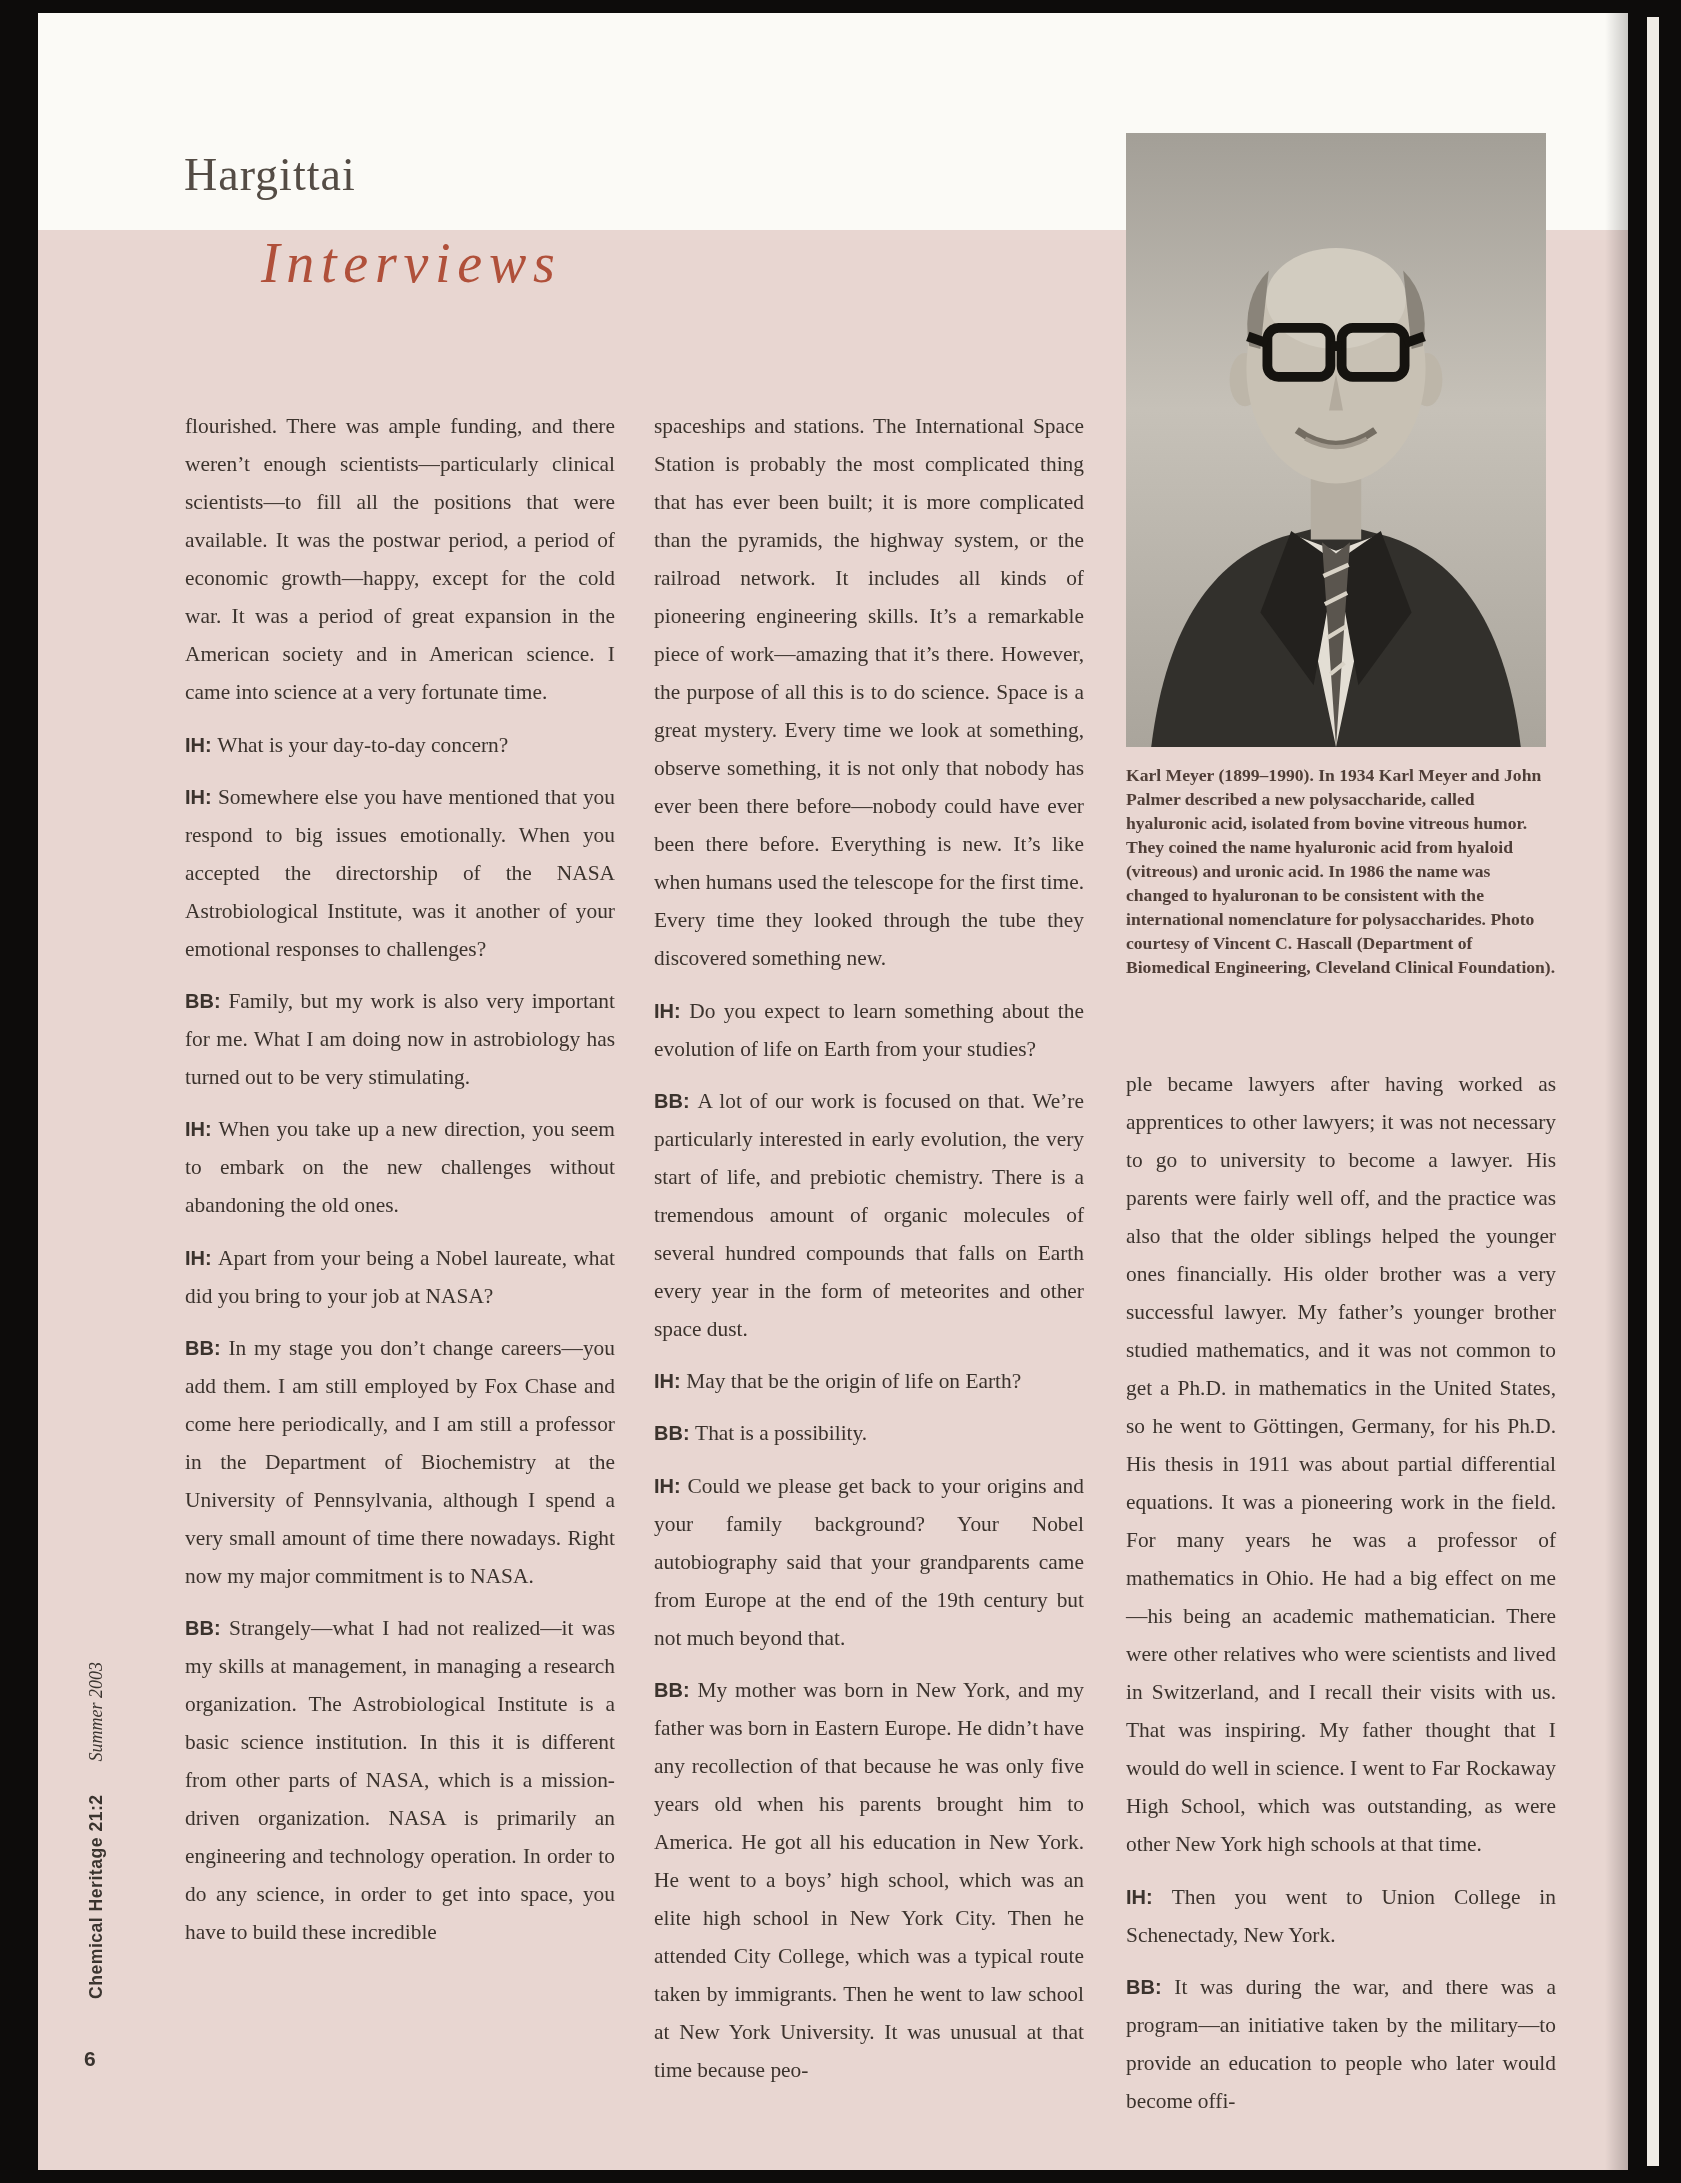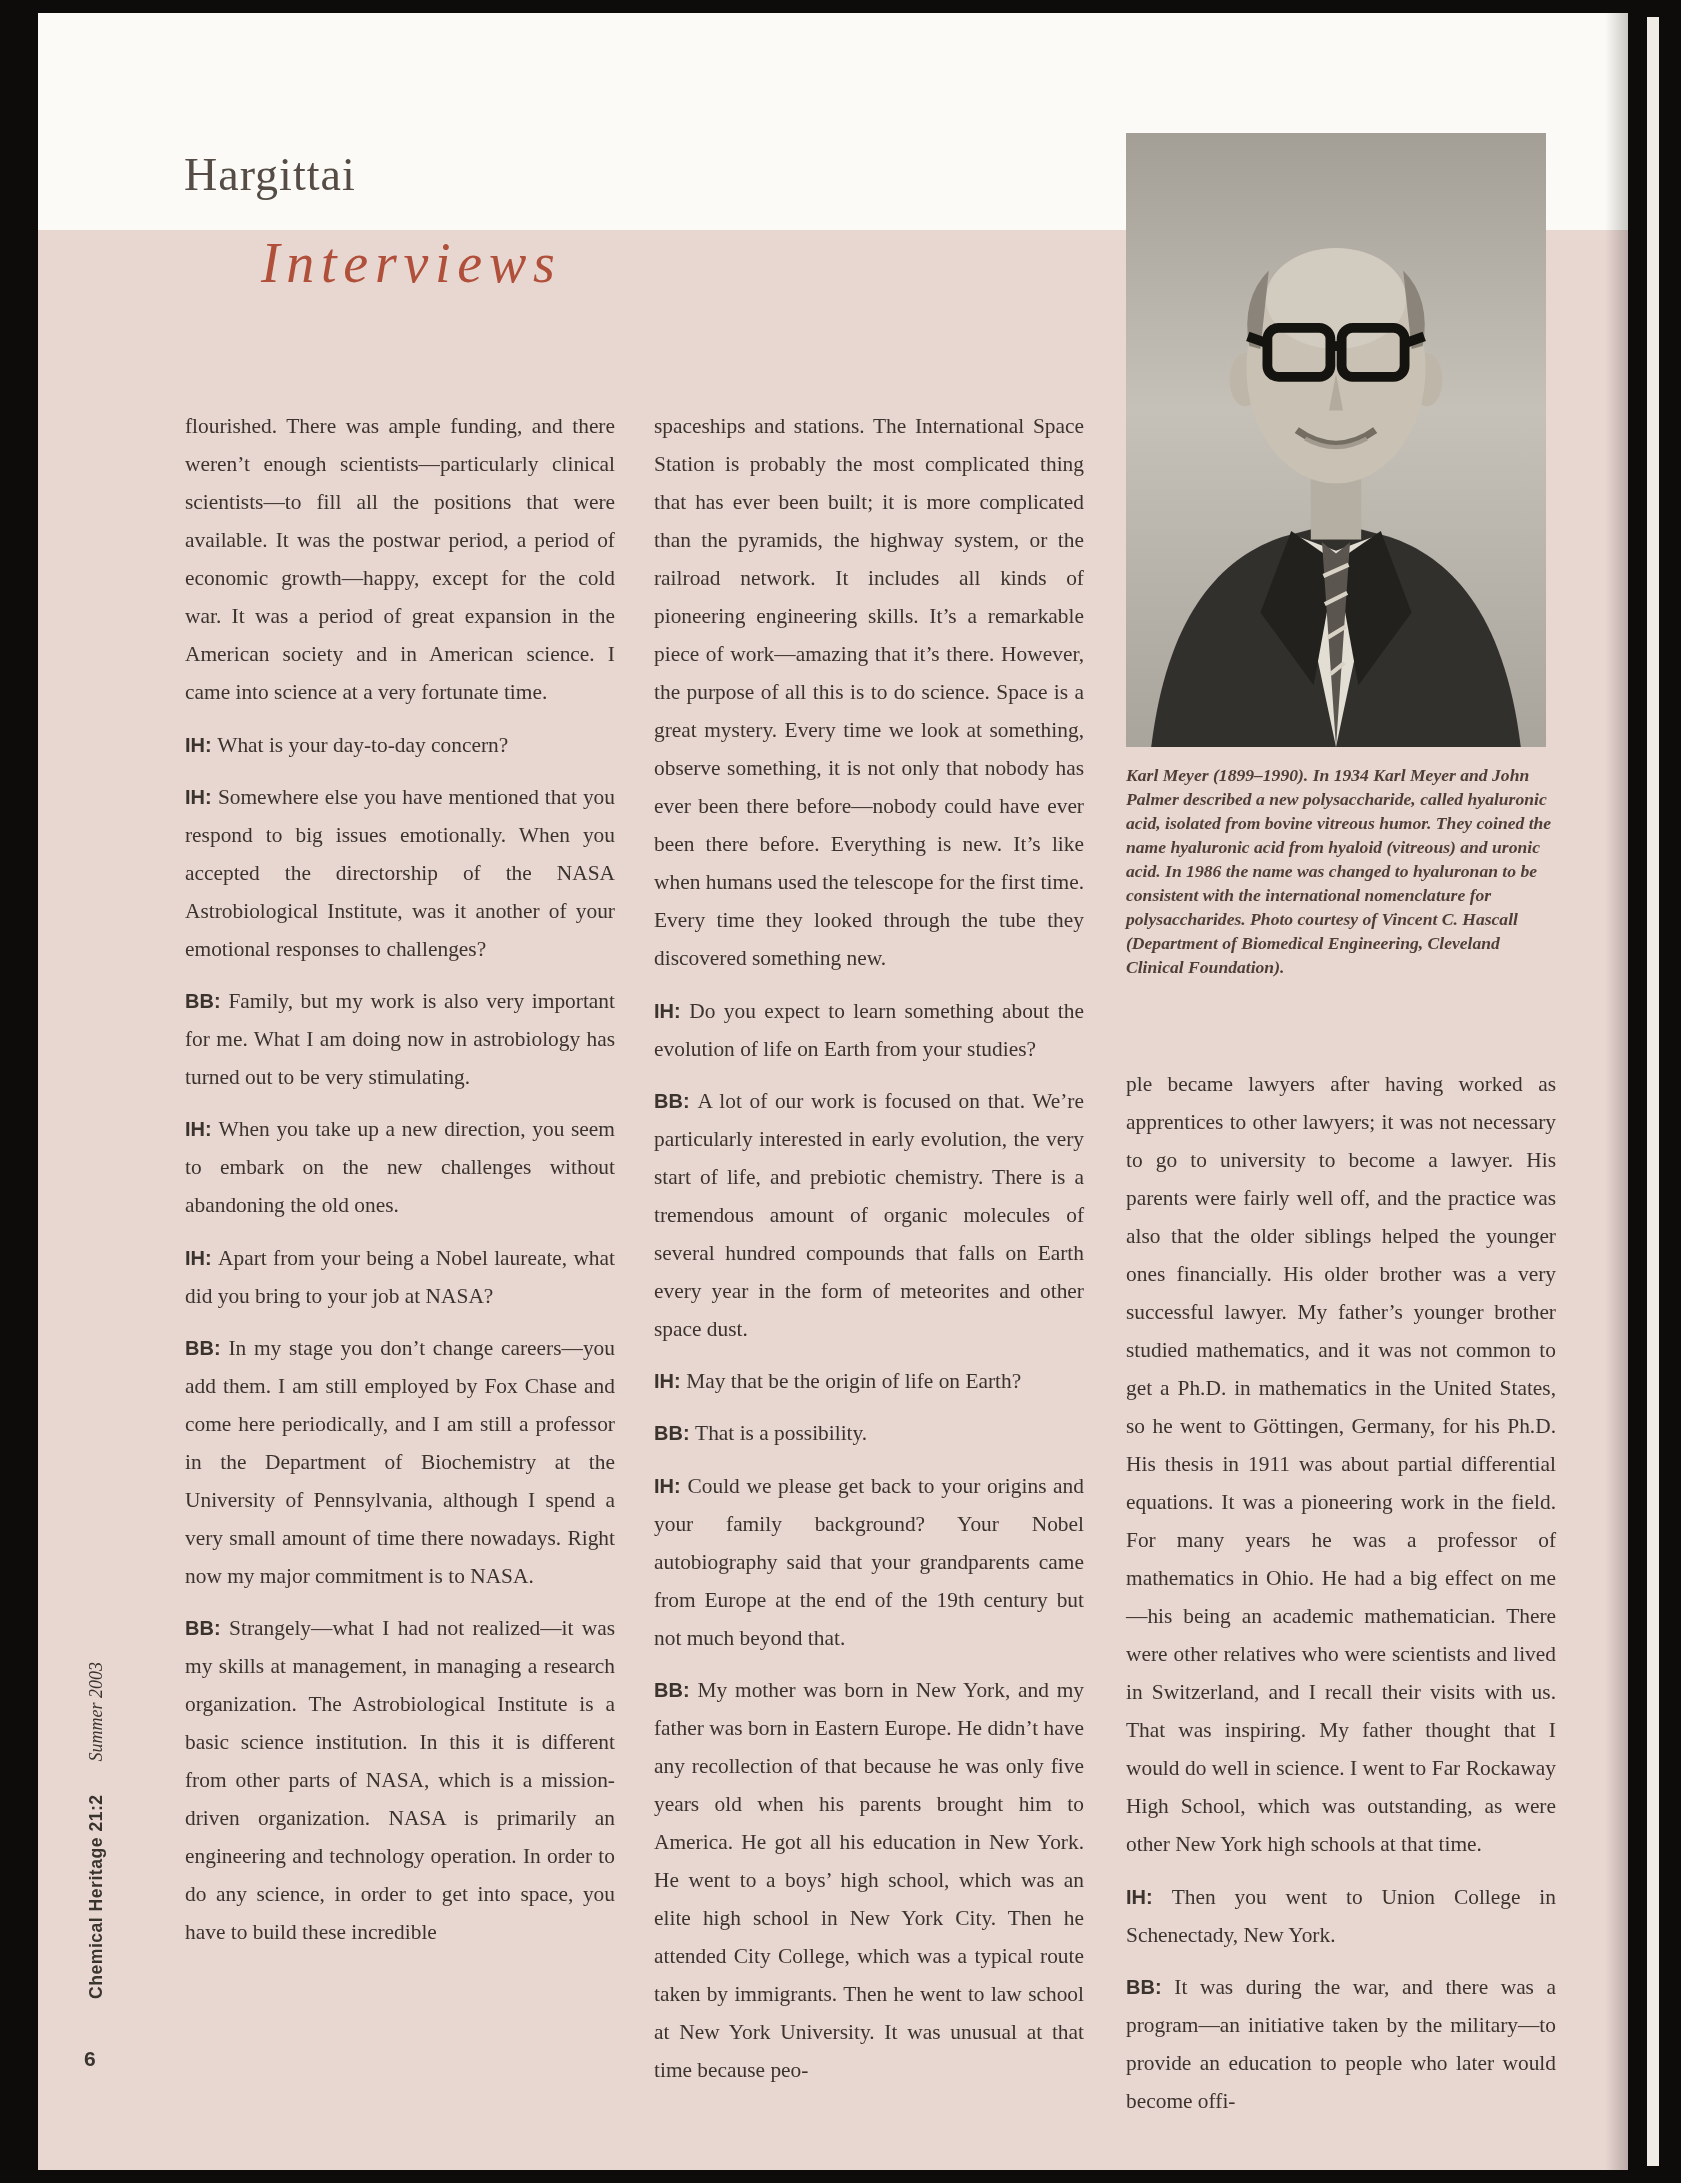--- a/index.html
+++ b/index.html
@@ -15,21 +15,21 @@
   .col{position:absolute;width:430px;font-size:21.4px;line-height:38px;color:var(--ink,#3b332d);
         text-align:justify;margin-top:41px;}
   .col p{margin:0 0 14.3px 0;}
   .col .speaker{font-family:"Liberation Sans",sans-serif;font-weight:700;font-size:20px;}
   #col1{left:147px;top:353px;height:1796px;}
   #col2{left:616px;top:353px;height:1796px;}
   #col3{left:1088px;top:1011px;height:1135px;}
   .photo{position:absolute;left:1088px;top:120px;width:420px;height:614px;overflow:hidden;}
   .photo svg{display:block;width:100%;height:100%;}
   .photo-caption{position:absolute;left:1088px;top:750px;width:430px;
-        font-size:17.6px;line-height:24px;font-weight:700;font-style:italic;
+        font-size:17.6px;line-height:24px;font-weight:700;
         color:var(--caption-ink,#4f3e37);text-align:left;}
   .spine{position:absolute;left:48px;top:1986px;transform:rotate(-90deg);
         transform-origin:left top;white-space:nowrap;color:#3a342f;}
   .spine .journal{font-family:"Liberation Sans",sans-serif;font-weight:700;font-size:17.6px;letter-spacing:0.5px;}
   .spine .season{font-style:italic;font-size:18px;margin-left:33px;}
   .page-number{position:absolute;left:46px;top:2034px;font-family:"Liberation Sans",sans-serif;
         font-weight:700;font-size:21px;color:#3a342f;}
   .edge-shade{position:absolute;right:0;top:0;width:23px;height:100%;
         background:linear-gradient(to right,rgba(0,0,0,0),rgba(0,0,0,0.20));}
   .next-page-sliver{position:absolute;left:1647px;top:17px;width:12.4px;height:2149px;background:#efece5;}

